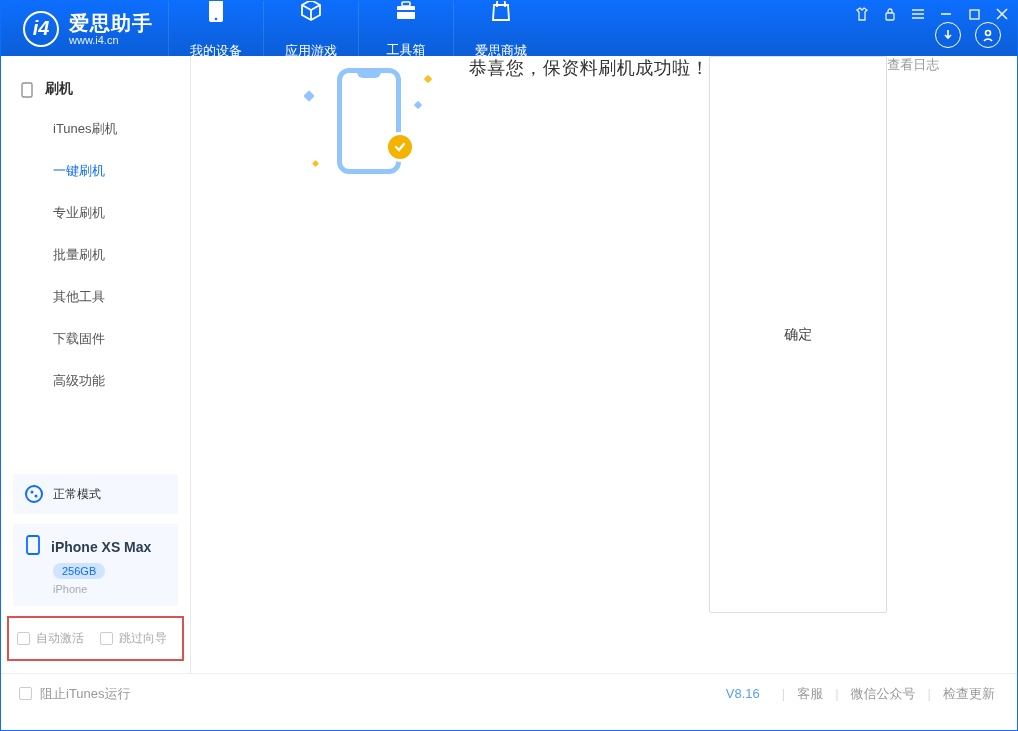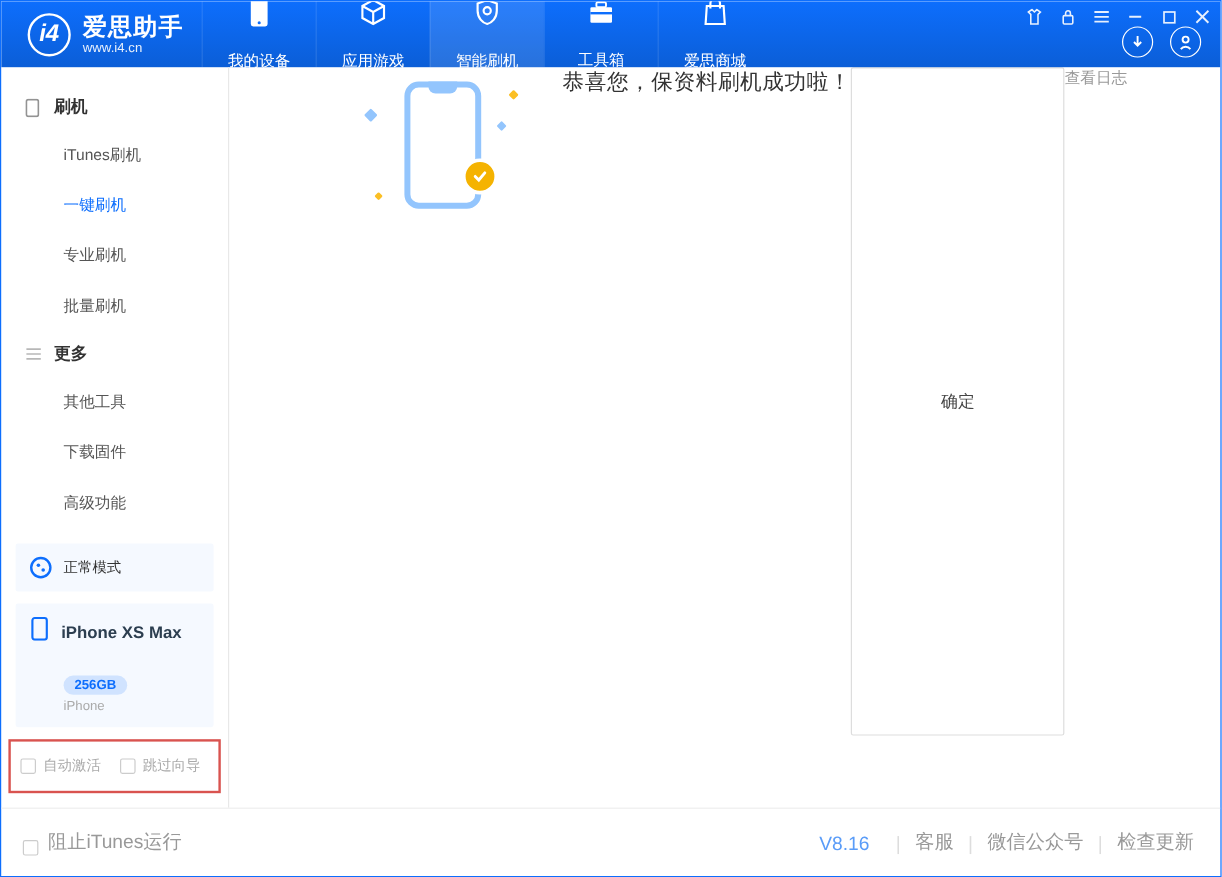--- a/index.html
+++ b/index.html
@@ -29,21 +29,21 @@
     .sb-item { display: flex; align-items: center; padding: 12px 20px 12px 52px; color: #555; font-size: 13px; cursor: pointer; }
     .sb-item.active { color: #0d6efd; }
     .sb-gicon { width: 14px; height: 14px; opacity: 0.7; }
     
     .sb-boxes { padding: 10px 12px 0; }
     .sb-box { background: #f5f9ff; border-radius: 2px; padding: 11px 12px; margin-bottom: 10px; display: flex; align-items: center; gap: 10px; cursor: pointer; }
     .sb-box-icon { width: 18px; height: 18px; border: 2px solid #0d6efd; border-radius: 50%; display: flex; align-items: center; justify-content: center; flex-shrink: 0; }
     .sb-device { background: #f5f9ff; border-radius: 2px; padding: 11px 12px; cursor: pointer; }
     .sb-dev-row { display: flex; align-items: center; gap: 10px; }
     .sb-dev-name { font-weight: bold; color: #2c3e50; font-size: 14px; }
-    .sb-badge { display:inline-block; background: #d0e3ff; color: #0d6efd; font-size: 11px; padding: 2px 9px; border-radius: 10px; margin: 24px 0 0 28px; font-weight: bold; }
+    .sb-badge { display:inline-block; background: #d0e3ff; color: #0d6efd; font-size: 11px; padding: 2px 9px; border-radius: 10px; margin: 4px 0 0 28px; }
     .sb-sub { color: #aaa; font-size: 11px; margin: 4px 0 0 28px; }
     
     .sb-opts { border: 2px solid #d9534f; margin: 10px 6px 12px; padding: 12px 8px; display: flex; align-items: center; gap: 16px; font-size: 12px; color: #aaa; }
     .cb { width: 13px; height: 13px; border: 1px solid #ccc; border-radius: 2px; cursor: pointer; }
     .opt { display: flex; align-items: center; gap: 6px; }
     
     .main { flex: 1; display: flex; flex-direction: row; justify-content: center; padding-bottom: 40px; }
     .phone-illust { position: relative; width: 200px; height: 130px; display: flex; align-items: center; justify-content: center; margin-bottom: 26px; }
     .phone-body { width: 64px; height: 106px; border: 5px solid #93c5fd; border-radius: 12px; position: relative; background: #fff; }
     .phone-body::before { content:''; position:absolute; top:-5px; left:50%; transform:translateX(-50%); width:24px; height:10px; background:#93c5fd; border-radius: 0 0 6px 6px; }
@@ -51,21 +51,21 @@
     .spark { position: absolute; width: 8px; height: 8px; background: #93c5fd; transform: rotate(45deg); border-radius: 1px; }
     .spark.s1 { left: 36px; top: 36px; }
     .spark.s2 { right: 38px; top: 20px; width: 6px; height: 6px; background: #fbbf24; }
     .spark.s3 { right: 48px; top: 46px; width: 6px; height: 6px; }
     .spark.s4 { left: 44px; bottom: 20px; width: 5px; height: 5px; background: #fbbf24; }
     
     .success-msg { font-size: 18px; color: #333; margin-bottom: 28px; letter-spacing: 0.5px; }
     .ok-btn { border: 1px solid #ddd; background: #fff; padding: 9px 74px; font-size: 14px; color: #444; cursor: pointer; border-radius: 2px; margin-bottom: 20px; }
     .log-link { color: #999; font-size: 13px; cursor: pointer; }
     
-    .footer { height: 40px; border-top: 1px solid #eee; display: flex; align-items: flex-end; padding: 0 18px; font-size: 16px; color: #999; gap: 8px; }
+    .footer { height: 40px; border-top: 1px solid #eee; display: flex; align-items: center; padding: 0 18px; font-size: 13px; color: #999; gap: 8px; }
     .footer .spacer { flex: 1; }
     .ver { color: #5a9cf8; margin-right: 14px; }
     .flink { cursor: pointer; padding: 0 4px; }
     .sep { color: #ddd; }
   </style>
 </head>
 <body>
 
 <div class="header">
   <div class="logo-area">
@@ -85,29 +85,20 @@
         </span>
       <span>我的设备</span>
     </div>
     <div class="nav-item">
       <span class="nav-icon">
           <svg width="24" height="24" viewBox="0 0 24 24" fill="none" stroke="#fff" stroke-width="1.8">
             <path d="M12 2 L21 7 L21 17 L12 22 L3 17 L3 7 Z M3 7 L12 12 L21 7 M12 12 L12 22"></path>
           </svg>
         </span>
       <span>应用游戏</span>
-    </div>
-    <div class="nav-item active">
-      <span class="nav-icon">
-          <svg width="24" height="24" viewBox="0 0 24 24" fill="none" stroke="#fff" stroke-width="1.8">
-            <path d="M12 2 L20 5 L20 11 C20 17 16 21 12 22 C8 21 4 17 4 11 L4 5 Z"></path>
-            <circle cx="12" cy="11" r="3"></circle>
-          </svg>
-        </span>
-      <span>智能刷机</span>
     </div>
     <div class="nav-item">
       <span class="nav-icon">
           <svg width="24" height="22" viewBox="0 0 24 22" fill="#fff">
             <rect x="3" y="7" width="18" height="13" rx="1"></rect>
             <rect x="8" y="3" width="8" height="4" rx="1" fill="none" stroke="#fff" stroke-width="1.6"></rect>
             <rect x="3" y="11" width="18" height="2" fill="#0d6efd"></rect>
           </svg>
         </span>
       <span>工具箱</span>
@@ -179,28 +170,20 @@
       <div class="sb-group">
         <span class="sb-gicon"><svg width="12" height="16" viewBox="0 0 12 16" fill="none" stroke="#666" stroke-width="1.4">
               <rect x="1" y="1" width="10" height="14" rx="1.5"></rect>
             </svg></span>
         <span>刷机</span>
       </div>
       <div class="sb-item">iTunes刷机</div>
       <div class="sb-item active">一键刷机</div>
       <div class="sb-item">专业刷机</div>
       <div class="sb-item">批量刷机</div>
-      <div class="sb-group">
-        <span class="sb-gicon"><svg width="14" height="12" viewBox="0 0 14 12" stroke="#999" stroke-width="1.4">
-              <line x1="1" y1="2" x2="13" y2="2"></line>
-              <line x1="1" y1="6" x2="13" y2="6"></line>
-              <line x1="1" y1="10" x2="13" y2="10"></line>
-            </svg></span>
-        <span>更多</span>
-      </div>
       <div class="sb-item">其他工具</div>
       <div class="sb-item">下载固件</div>
       <div class="sb-item">高级功能</div>
     </div>
     <div class="sb-boxes">
       <div class="sb-box">
         <span class="sb-box-icon">
             <svg width="8" height="8" viewBox="0 0 8 8">
               <circle cx="2" cy="2" r="1.5" fill="#0d6efd"></circle>
               <circle cx="6" cy="6" r="1.5" fill="#0d6efd"></circle>

